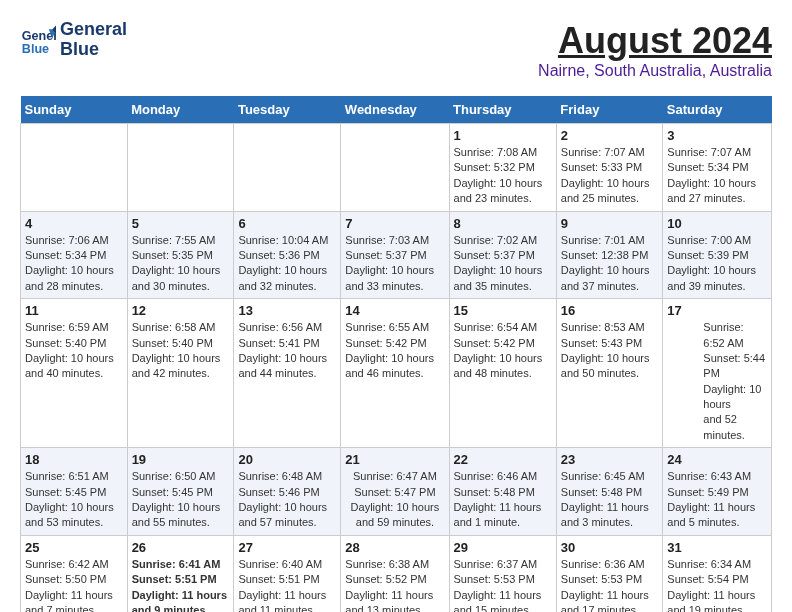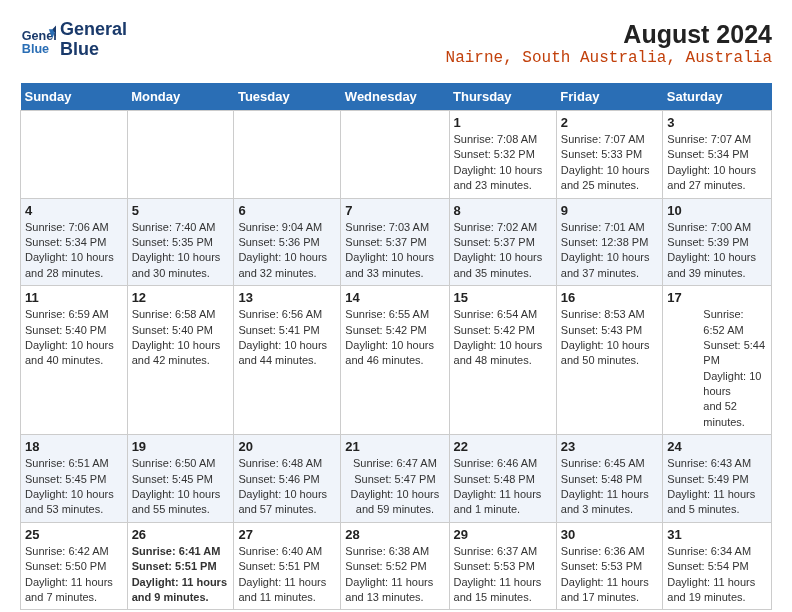--- a/index.html
+++ b/index.html
@@ -31,29 +31,29 @@
     }
     .logo-text span:first-child { color: #1a3a6b; }
     .logo-icon {
       width: 36px;
       height: 36px;
     }
     .title-block {
       text-align: right;
     }
     .title-block h1 {
-      font-size: 25px;
+      font-size: 36px;
       color: #222;
       font-weight: bold;
+      text-decoration: underline;
     }
     .title-block h2 {
       font-size: 16px;
-      color: #c2410c;
+      color: #4c1d95;
       font-weight: normal;
-      font-family: Liberation Mono, monospace;
     }
     table {
       width: 100%;
       border-collapse: collapse;
       font-size: 11px;
       border-radius: 14px;
     }
     thead tr th {
       background: #2a6eb5;
       color: #fff;
@@ -157,28 +157,28 @@
       <tr>
         <td>
           <span class="day-num">4</span>
           <div class="day-info" style="white-space: pre-line;">Sunrise: 7:06 AM
 Sunset: 5:34 PM
 Daylight: 10 hours
 and 28 minutes.</div>
         </td>
         <td>
           <span class="day-num">5</span>
-          <div class="day-info" style="white-space: pre-line;">Sunrise: 7:40 AM
+          <div class="day-info" style="white-space: pre-line;">Sunrise: 7:55 AM
 Sunset: 5:35 PM
 Daylight: 10 hours
 and 30 minutes.</div>
         </td>
         <td>
           <span class="day-num">6</span>
-          <div class="day-info" style="white-space: pre-line;">Sunrise: 9:04 AM
+          <div class="day-info" style="white-space: pre-line;">Sunrise: 10:04 AM
 Sunset: 5:36 PM
 Daylight: 10 hours
 and 32 minutes.</div>
         </td>
         <td>
           <span class="day-num">7</span>
           <div class="day-info" style="white-space: pre-line;">Sunrise: 7:03 AM
 Sunset: 5:37 PM
 Daylight: 10 hours
 and 33 minutes.</div>

